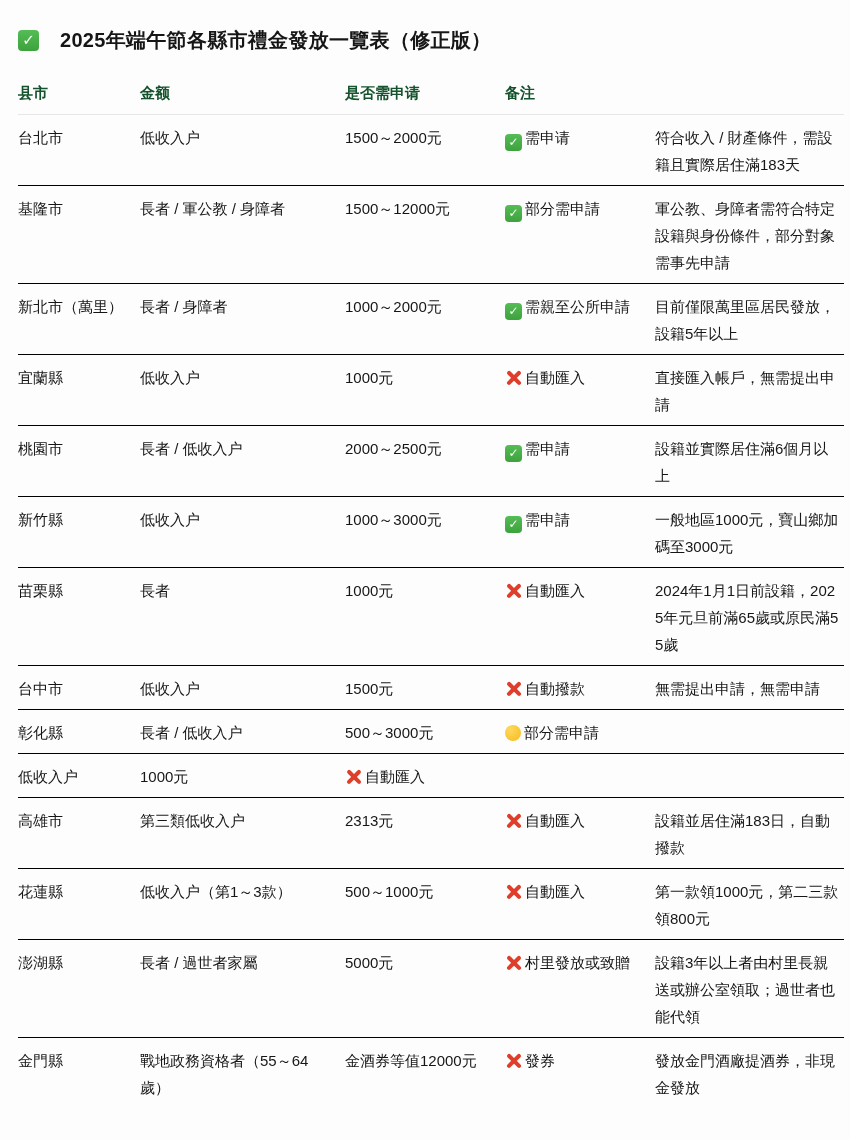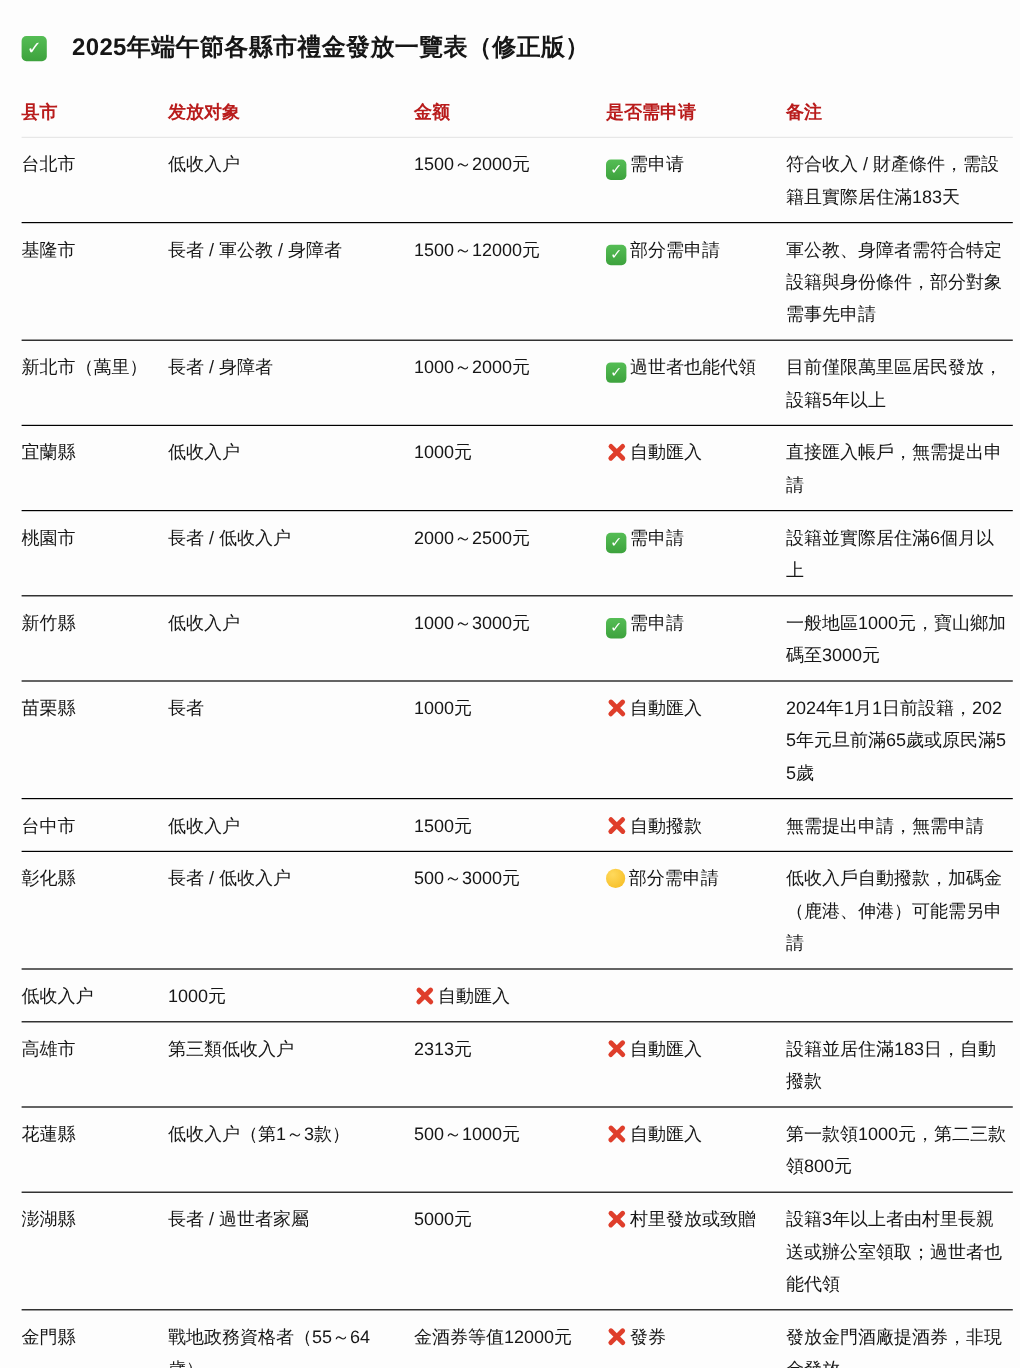--- a/index.html
+++ b/index.html
@@ -16,21 +16,21 @@
   .emoji-check{
     display:inline-flex;align-items:center;justify-content:center;
     background:linear-gradient(180deg,#55bd55,#3da23d);border-radius:4px;flex:0 0 auto;
   }
   .emoji-check .tick{color:#fff;font-weight:700;font-family:"DejaVu Sans",sans-serif;}
   .title-check{width:21px;height:21px;}
   .title-check .tick{font-size:15px;}
   
   .thead,.tr{display:grid;grid-template-columns:122px 205px 160px 150px 1fr;}
   .thead{padding:6px 0 11px;border-bottom:1px solid #e7e7e7;}
-  .th{font-size:15px;font-weight:700;color:#b91c1c;padding-right:10px;}
+  .th{font-size:15px;font-weight:700;color:#14532d;padding-right:10px;}
   .tr{border-bottom:1px solid #000000;padding:9px 0 7px;}
   .tr:last-child{border-bottom:none;}
   .td{font-size:15px;line-height:27px;font-weight:500;word-break:break-all;padding-right:12px;}
   .c-note{padding-right:2px;}
   
   .st-icon{display:inline-block;vertical-align:-3px;margin-right:3px;position:relative;}
   .st-check{width:17px;height:17px;display:inline-flex;align-items:center;justify-content:center;
     background:linear-gradient(180deg,#55bd55,#3da23d);border-radius:4px;}
   .st-check .tick{color:#fff;font-size:12px;font-weight:700;font-family:"DejaVu Sans",sans-serif;}
   .st-cross{width:17px;height:17px;}
@@ -47,21 +47,20 @@
   <div class="title-row">
     <span class="emoji-check title-check">
         <span class="tick">✓</span>
       </span>
     <h1 class="page-title">2025年端午節各縣市禮金發放一覽表（修正版）</h1>
   </div>
 
   <div>
     <div class="thead" id="thead">
         <div class="th">县市</div>
-        <div class="th">发放对象</div>
         <div class="th">金额</div>
         <div class="th">是否需申请</div>
         <div class="th">备注</div>
       </div>
     <div id="tbody">
         <div class="tr">
           <div class="td c-city">台北市</div>
           <div class="td c-target">低收入户</div>
           <div class="td c-amount">1500～2000元</div>
           <div class="td c-status"><span class="st-icon st-check">
@@ -77,21 +76,21 @@
               <span class="tick">✓</span>
             </span><span class="st-label">部分需申請</span></div>
           <div class="td c-note">軍公教、身障者需符合特定設籍與身份條件，部分對象需事先申請</div>
         </div>
         <div class="tr">
           <div class="td c-city">新北市（萬里）</div>
           <div class="td c-target">長者 / 身障者</div>
           <div class="td c-amount">1000～2000元</div>
           <div class="td c-status"><span class="st-icon st-check">
               <span class="tick">✓</span>
-            </span><span class="st-label">過世者也能代領</span></div>
+            </span><span class="st-label">需親至公所申請</span></div>
           <div class="td c-note">目前僅限萬里區居民發放，設籍5年以上</div>
         </div>
         <div class="tr">
           <div class="td c-city">宜蘭縣</div>
           <div class="td c-target">低收入户</div>
           <div class="td c-amount">1000元</div>
           <div class="td c-status"><span class="st-icon st-cross"><span class="xb xb1"></span><span class="xb xb2"></span></span><span class="st-label">自動匯入</span></div>
           <div class="td c-note">直接匯入帳戶，無需提出申請</div>
         </div>
         <div class="tr">
@@ -124,21 +123,20 @@
           <div class="td c-target">低收入户</div>
           <div class="td c-amount">1500元</div>
           <div class="td c-status"><span class="st-icon st-cross"><span class="xb xb1"></span><span class="xb xb2"></span></span><span class="st-label">自動撥款</span></div>
           <div class="td c-note">無需提出申請，無需申請</div>
         </div>
         <div class="tr">
           <div class="td c-city">彰化縣</div>
           <div class="td c-target">長者 / 低收入户</div>
           <div class="td c-amount">500～3000元</div>
           <div class="td c-status"><span class="st-icon st-yellow"></span><span class="st-label">部分需申請</span></div>
-          <div class="td c-note">低收入戶自動撥款，加碼金（鹿港、伸港）可能需另申請</div>
         </div>
         <div class="tr">
           <div class="td c-target">低收入户</div>
           <div class="td c-amount">1000元</div>
           <div class="td c-status"><span class="st-icon st-cross"><span class="xb xb1"></span><span class="xb xb2"></span></span><span class="st-label">自動匯入</span></div>
         </div>
         <div class="tr">
           <div class="td c-city">高雄市</div>
           <div class="td c-target">第三類低收入户</div>
           <div class="td c-amount">2313元</div>

